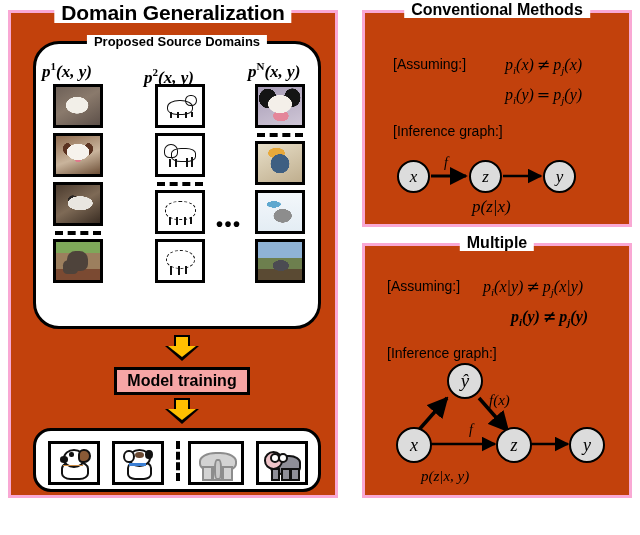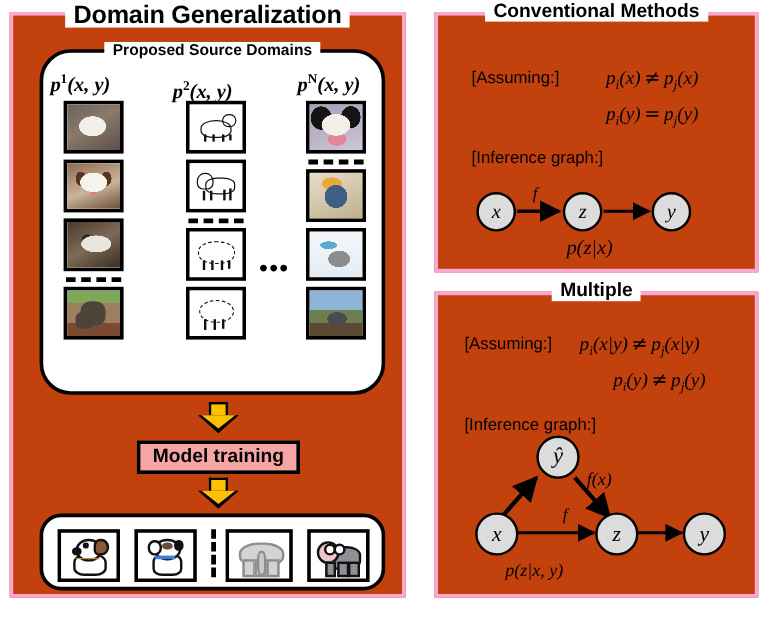--- a/index.html
+++ b/index.html
@@ -314,21 +314,21 @@
 
 <div class="panel" id="prop-panel">
   <div class="panel-title" id="prop-title">Multiple</div>
 
   <div class="tag" style="left:22px;top:32px;">[Assuming:]</div>
 
   <div class="math" style="left:118px;top:31px;">
     <span>p</span><span class="s">i</span><span>(x|y)</span><span class="op">≠</span><span>p</span><span class="s">j</span><span>(x|y)</span>
   </div>
 
-  <div class="math" style="left:146px;top:61px;">
+  <div class="math" style="left:146px;top:61px;font-weight:bold;">
     <span>p</span><span class="s">i</span><span>(y)</span><span class="op">≠</span><span>p</span><span class="s">j</span><span>(y)</span>
   </div>
 
   <div class="tag" style="left:22px;top:99px;">[Inference graph:]</div>
 
   <svg class="edges" width="270" height="255">
     <defs>
       <marker id="ah2" viewBox="0 0 10 10" refX="9" refY="5" markerWidth="6" markerHeight="6" orient="auto-start-reverse">
         <path d="M0,0 L10,5 L0,10 z" fill="#000"></path>
       </marker>

